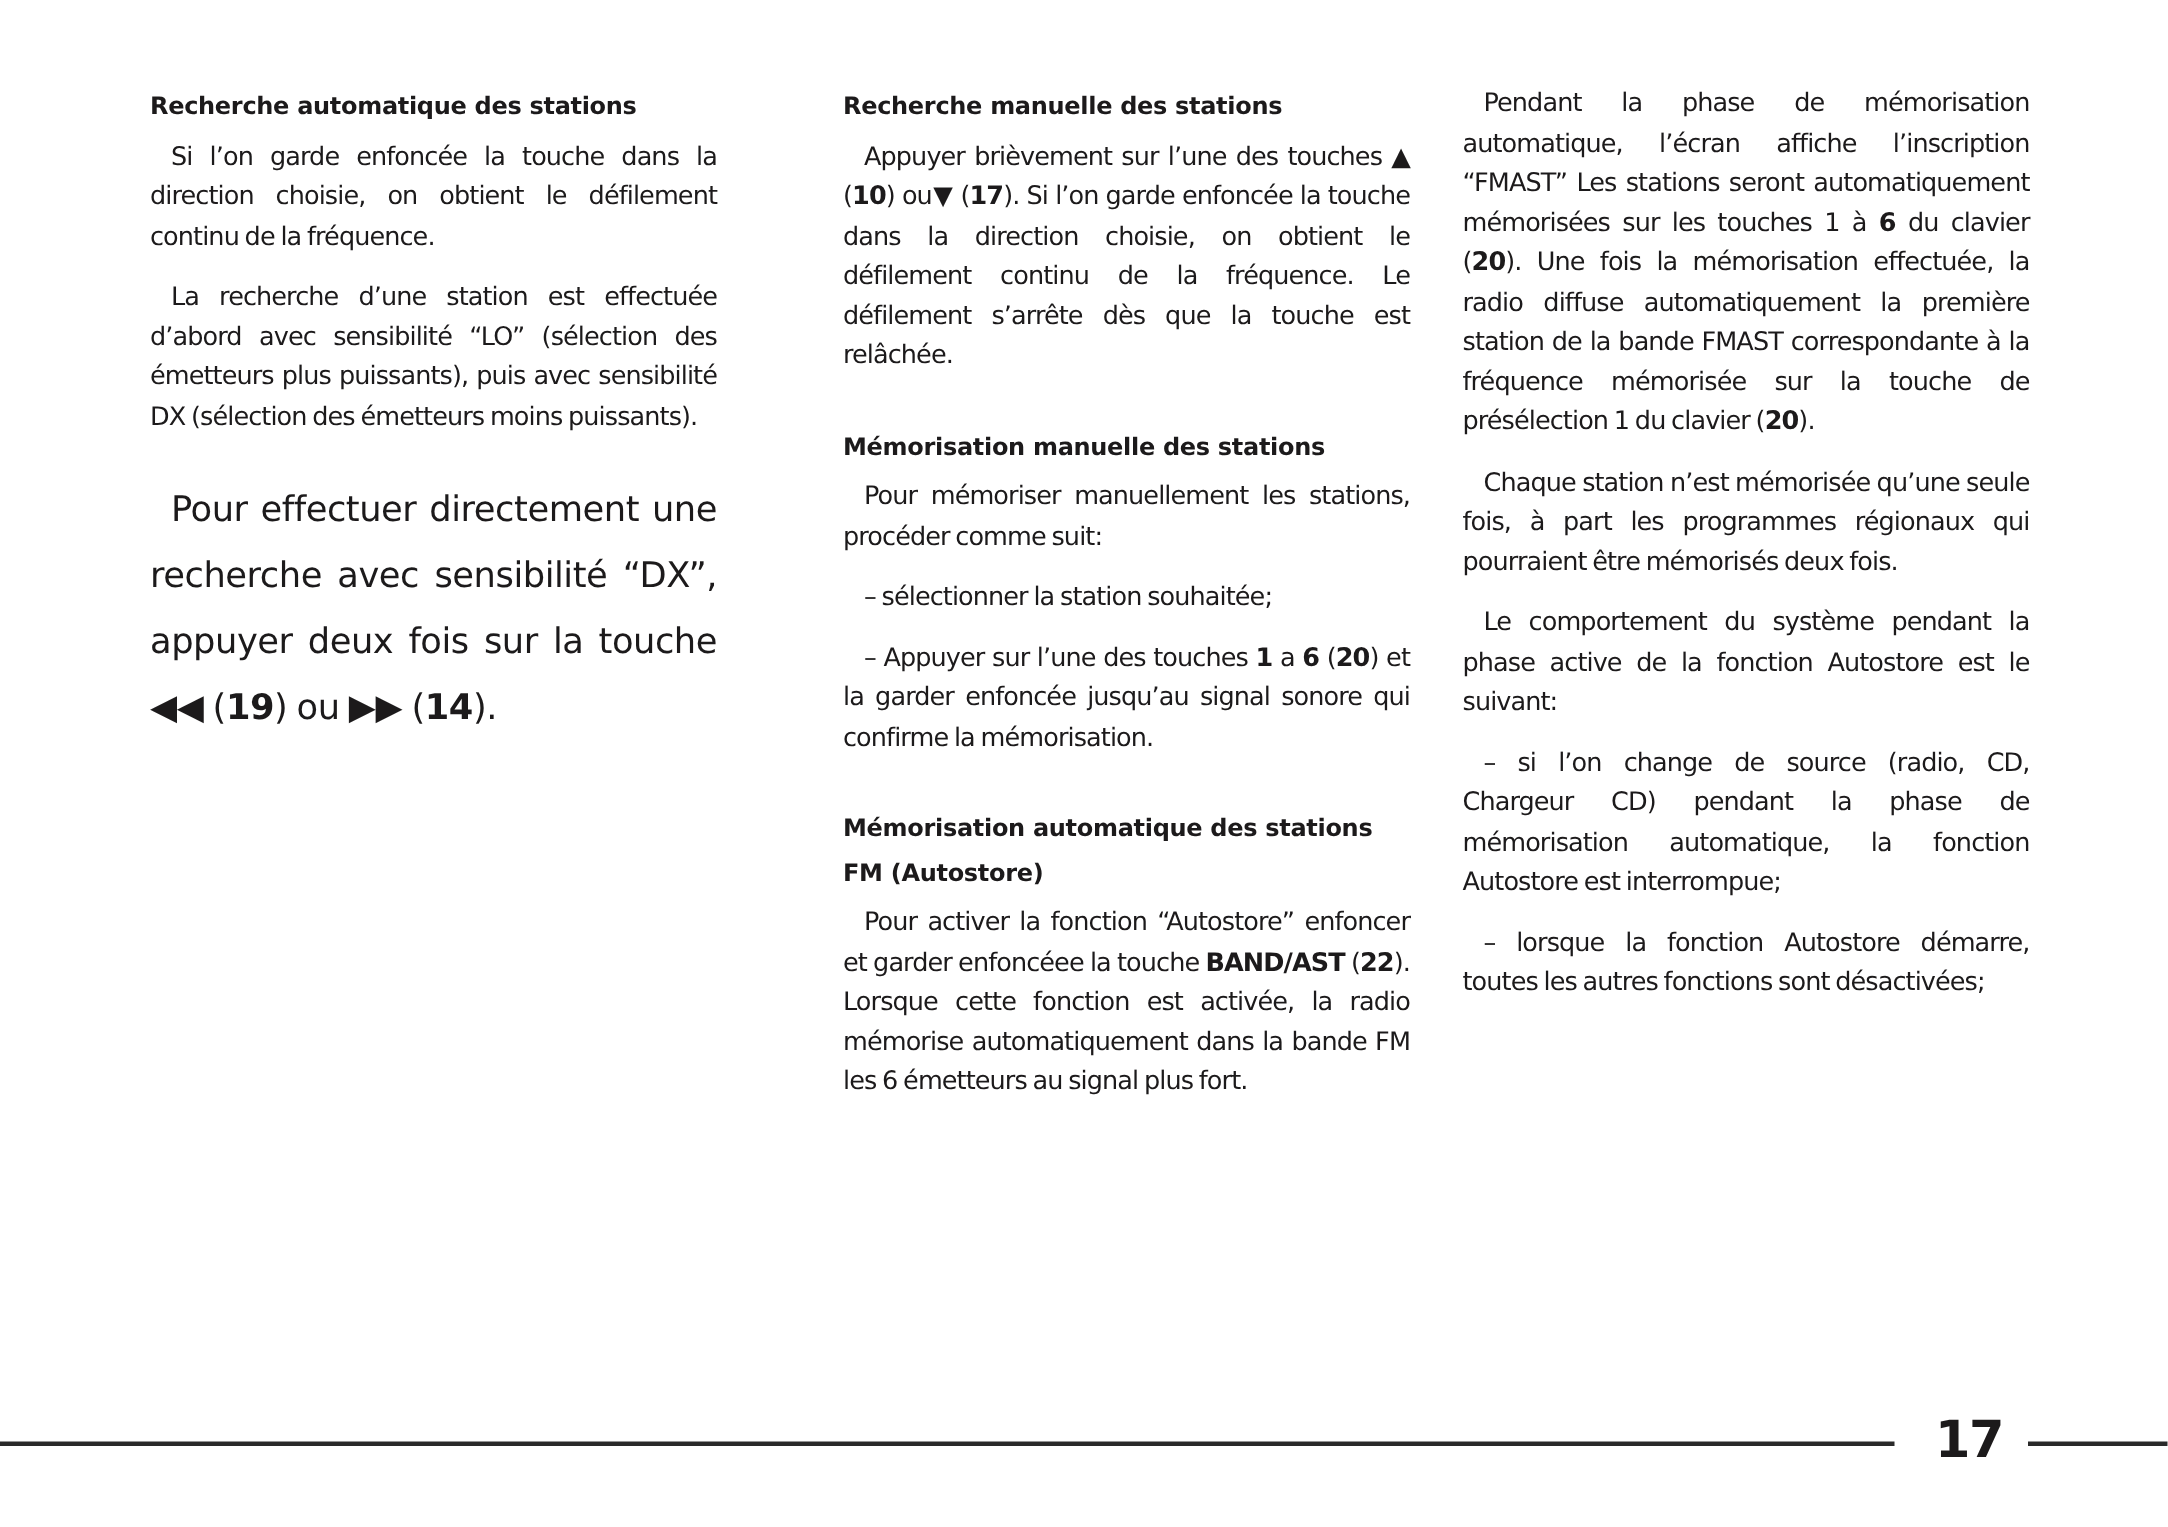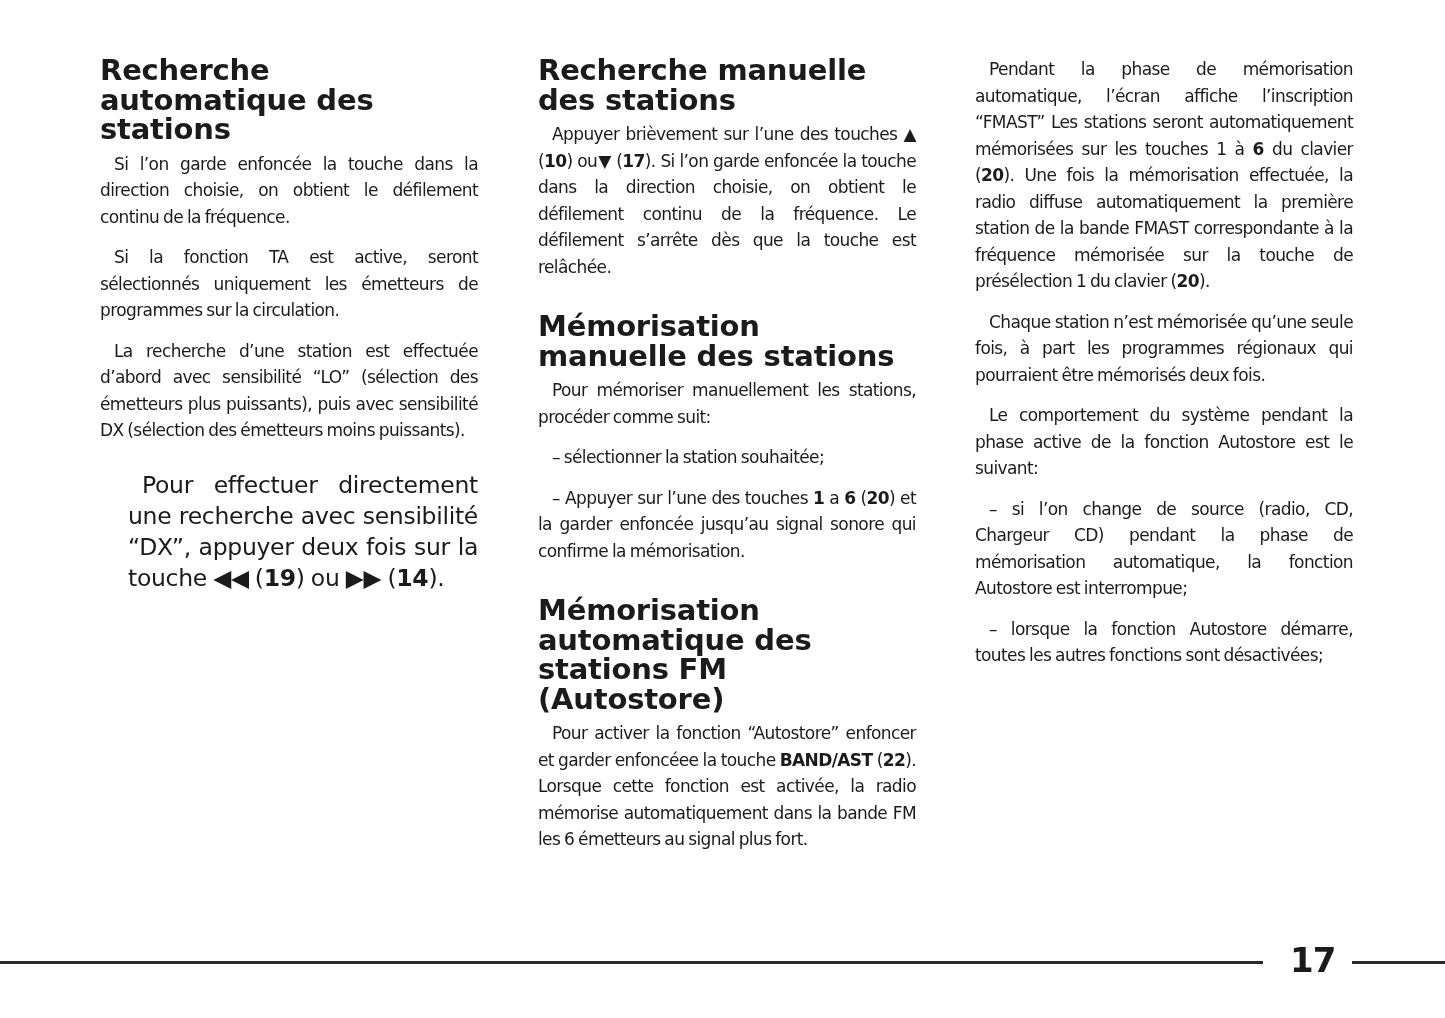--- a/index.html
+++ b/index.html
@@ -1,39 +1,38 @@
 <!DOCTYPE html>
 <html><head>
 <meta charset="utf-8">
 <style>
   html, body { margin:0; padding:0; background:#ffffff; }
   body { width:1445px; height:1018px; position:relative; overflow:hidden;
          font-family:"DejaVu Sans", sans-serif; color:#1c1a1b; }
   .col { position:absolute; top:56px; width:378px; }
   .col1 { left:100px; }
-  .col2 { left:538px; }
+  .col2 { left:562px; }
   .col3 { left:975px; }
-  h2 { font-size:29px; line-height:29.5px; font-weight:bold; margin:0 0 6px 0; letter-spacing:-0.2px; }
+  h2 { font-size:16px; line-height:29.5px; font-weight:bold; margin:0 0 6px 0; letter-spacing:-0.2px; }
   p { font-size:17px; line-height:26.5px; margin:0 0 14px 0; text-align:justify;
       text-indent:14px; letter-spacing:-0.6px; word-spacing:-1px; }
-  p.big { font-size:23.5px; line-height:31px; margin-top:26px; letter-spacing:-0.3px;margin-left:28px; }
+  p.big { font-size:23.5px; line-height:44px; margin-top:26px; letter-spacing:-0.3px; }
   .gap { height:18px; }
   b { font-weight:bold; }
   .footer-line-left { position:absolute; left:0; top:961px; width:1263px; height:3px; background:#2a2a2a; }
   .footer-line-right { position:absolute; left:1352px; top:961px; width:93px; height:3px; background:#2a2a2a; }
   .page-number { position:absolute; left:1290px; top:940px; font-size:34px; font-weight:bold;
                  font-family:"DejaVu Sans", sans-serif; color:#1c1a1b; letter-spacing:-1px; }
 </style>
 </head>
 <body>
 
 <div class="col col1">
   <h2>Recherche automatique des stations</h2>
   <p>Si l’on garde enfoncée la touche dans la direction choisie, on obtient le défilement continu de la fréquence.</p>
-  <p>Si la fonction TA est active, seront sélectionnés uniquement les émetteurs de programmes sur la circulation.</p>
   <p>La recherche d’une station est effectuée d’abord avec sensibilité “LO” (sélection des émetteurs plus puissants), puis avec sensibilité DX (sélection des émetteurs moins puissants).</p>
   <p class="big"><span>Pour effectuer directement une recherche avec sensibilité “DX”, appuyer deux fois sur la touche ◀◀ (</span><b>19</b><span>) ou ▶▶ (</span><b>14</b><span>).</span></p>
 </div>
 
 <div class="col col2">
   <h2>Recherche manuelle des stations</h2>
   <p><span>Appuyer brièvement sur l’une des touches ▲ (</span><b>10</b><span>) ou▼ (</span><b>17</b><span>). Si l’on garde enfoncée la touche dans la direction choisie, on obtient le défilement continu de la fréquence. Le défilement s’arrête dès que la touche est relâchée.</span></p>
   <div class="gap"></div>
   <h2>Mémorisation manuelle des stations</h2>
   <p>Pour mémoriser manuellement les stations, procéder comme suit:</p>

